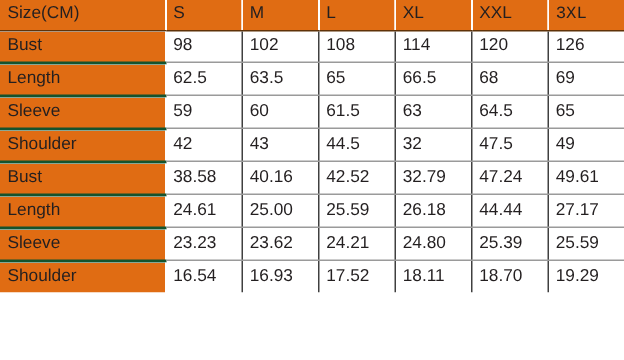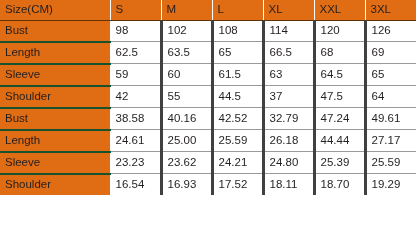--- a/index.html
+++ b/index.html
@@ -42,31 +42,31 @@
     box-sizing: border-box;
   }
 
   
   .cell-orange {
     background: #e06c13;
     border-right: 1px solid #ffffff;
     border-bottom: 2px solid #14532d;
     color: #1a1a1a;
   }
-  .cell-orange.last-col { border-right: none; }
+  .cell-orange.last-col { border-right: none; font-family: Liberation Mono, monospace; }
 
   
   .row-header .cell-orange {
     border-bottom: 1px solid #5f3208;
   }
 
   
   .cell-white {
     background: #ffffff;
-    border-right: 3px solid #404040;
+    border-right: 1px solid #404040;
     border-bottom: 1px solid #9a9a9a;
     color: #231f20;
   }
   .cell-white.last-col { border-right: none; }
 
   .row-last .cell-white { border-bottom: none; }
   .row-last .cell-orange { border-bottom: none; }
 
   
   .row-section-start .cell-orange,
@@ -125,25 +125,25 @@
       <td class="cell-white">60</td>
       <td class="cell-white">61.5</td>
       <td class="cell-white">63</td>
       <td class="cell-white">64.5</td>
       <td class="cell-white last-col">65</td>
     </tr>
 
     <tr>
       <td class="cell-orange">Shoulder</td>
       <td class="cell-white">42</td>
-      <td class="cell-white">55</td>
+      <td class="cell-white">43</td>
       <td class="cell-white">44.5</td>
-      <td class="cell-white">37</td>
+      <td class="cell-white">32</td>
       <td class="cell-white">47.5</td>
-      <td class="cell-white last-col">64</td>
+      <td class="cell-white last-col">49</td>
     </tr>
 
 
     <tr>
       <td class="cell-orange">Bust</td>
       <td class="cell-white">38.58</td>
       <td class="cell-white">40.16</td>
       <td class="cell-white">42.52</td>
       <td class="cell-white">32.79</td>
       <td class="cell-white">47.24</td>

